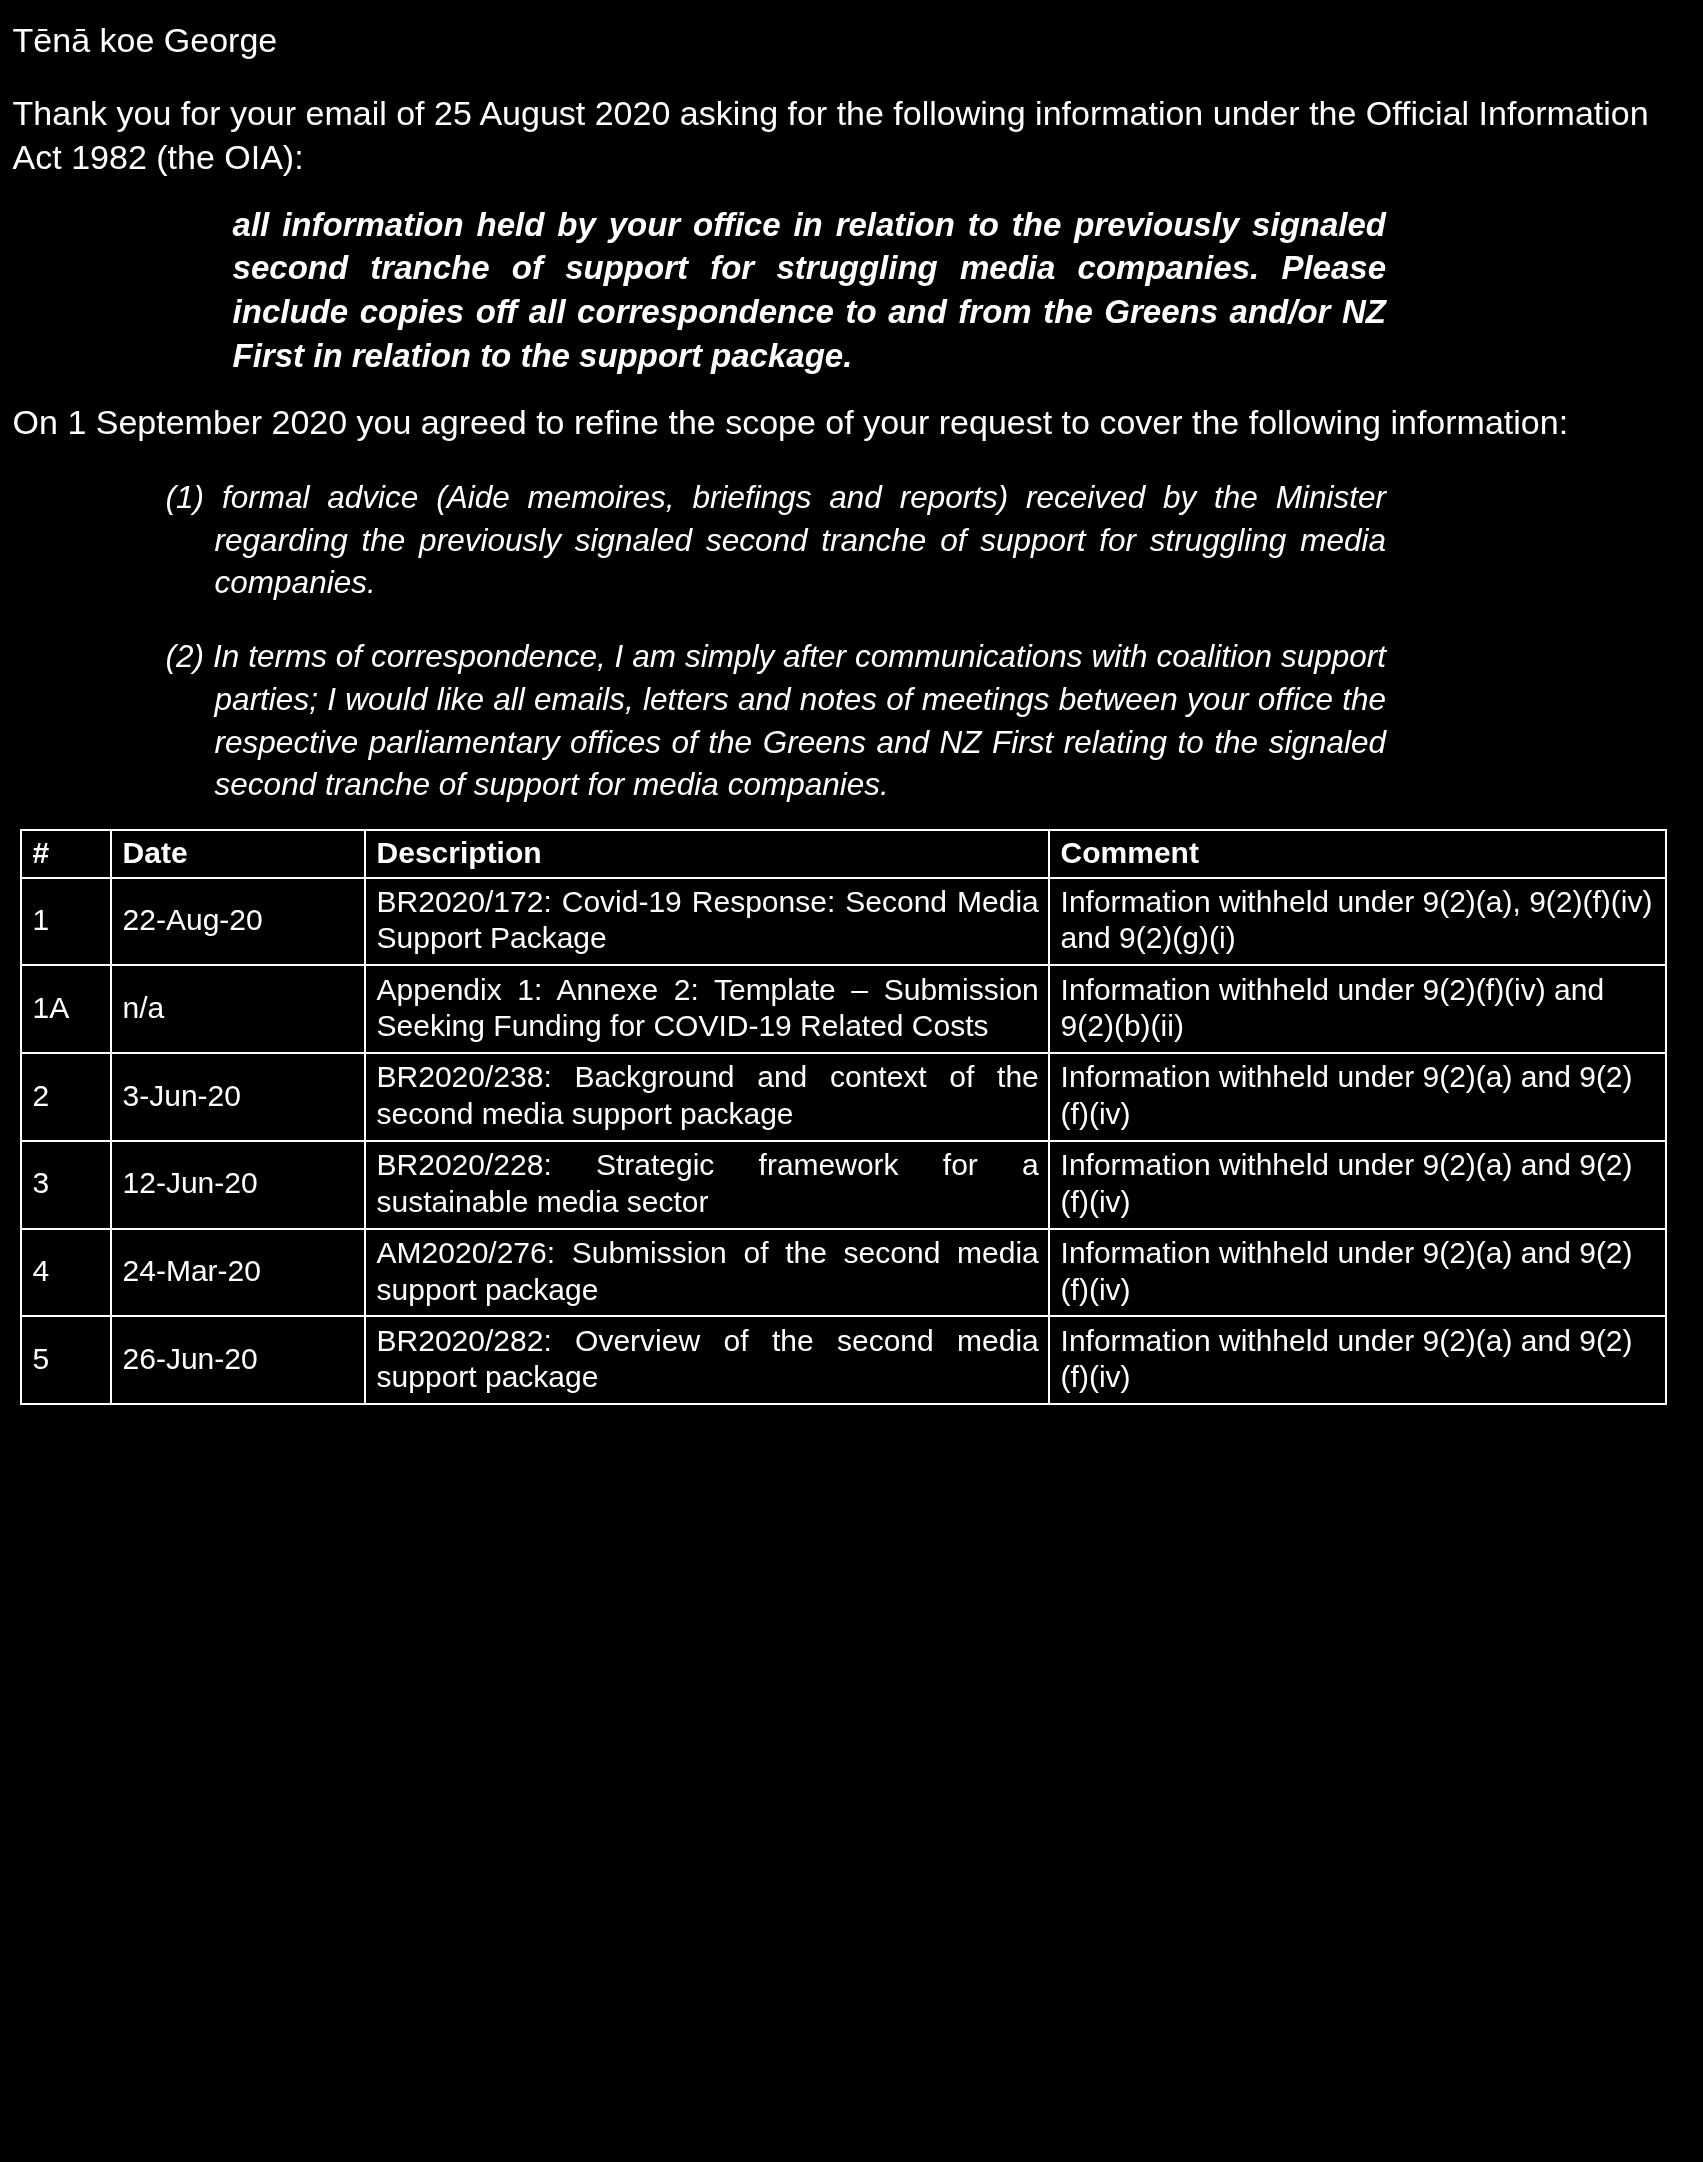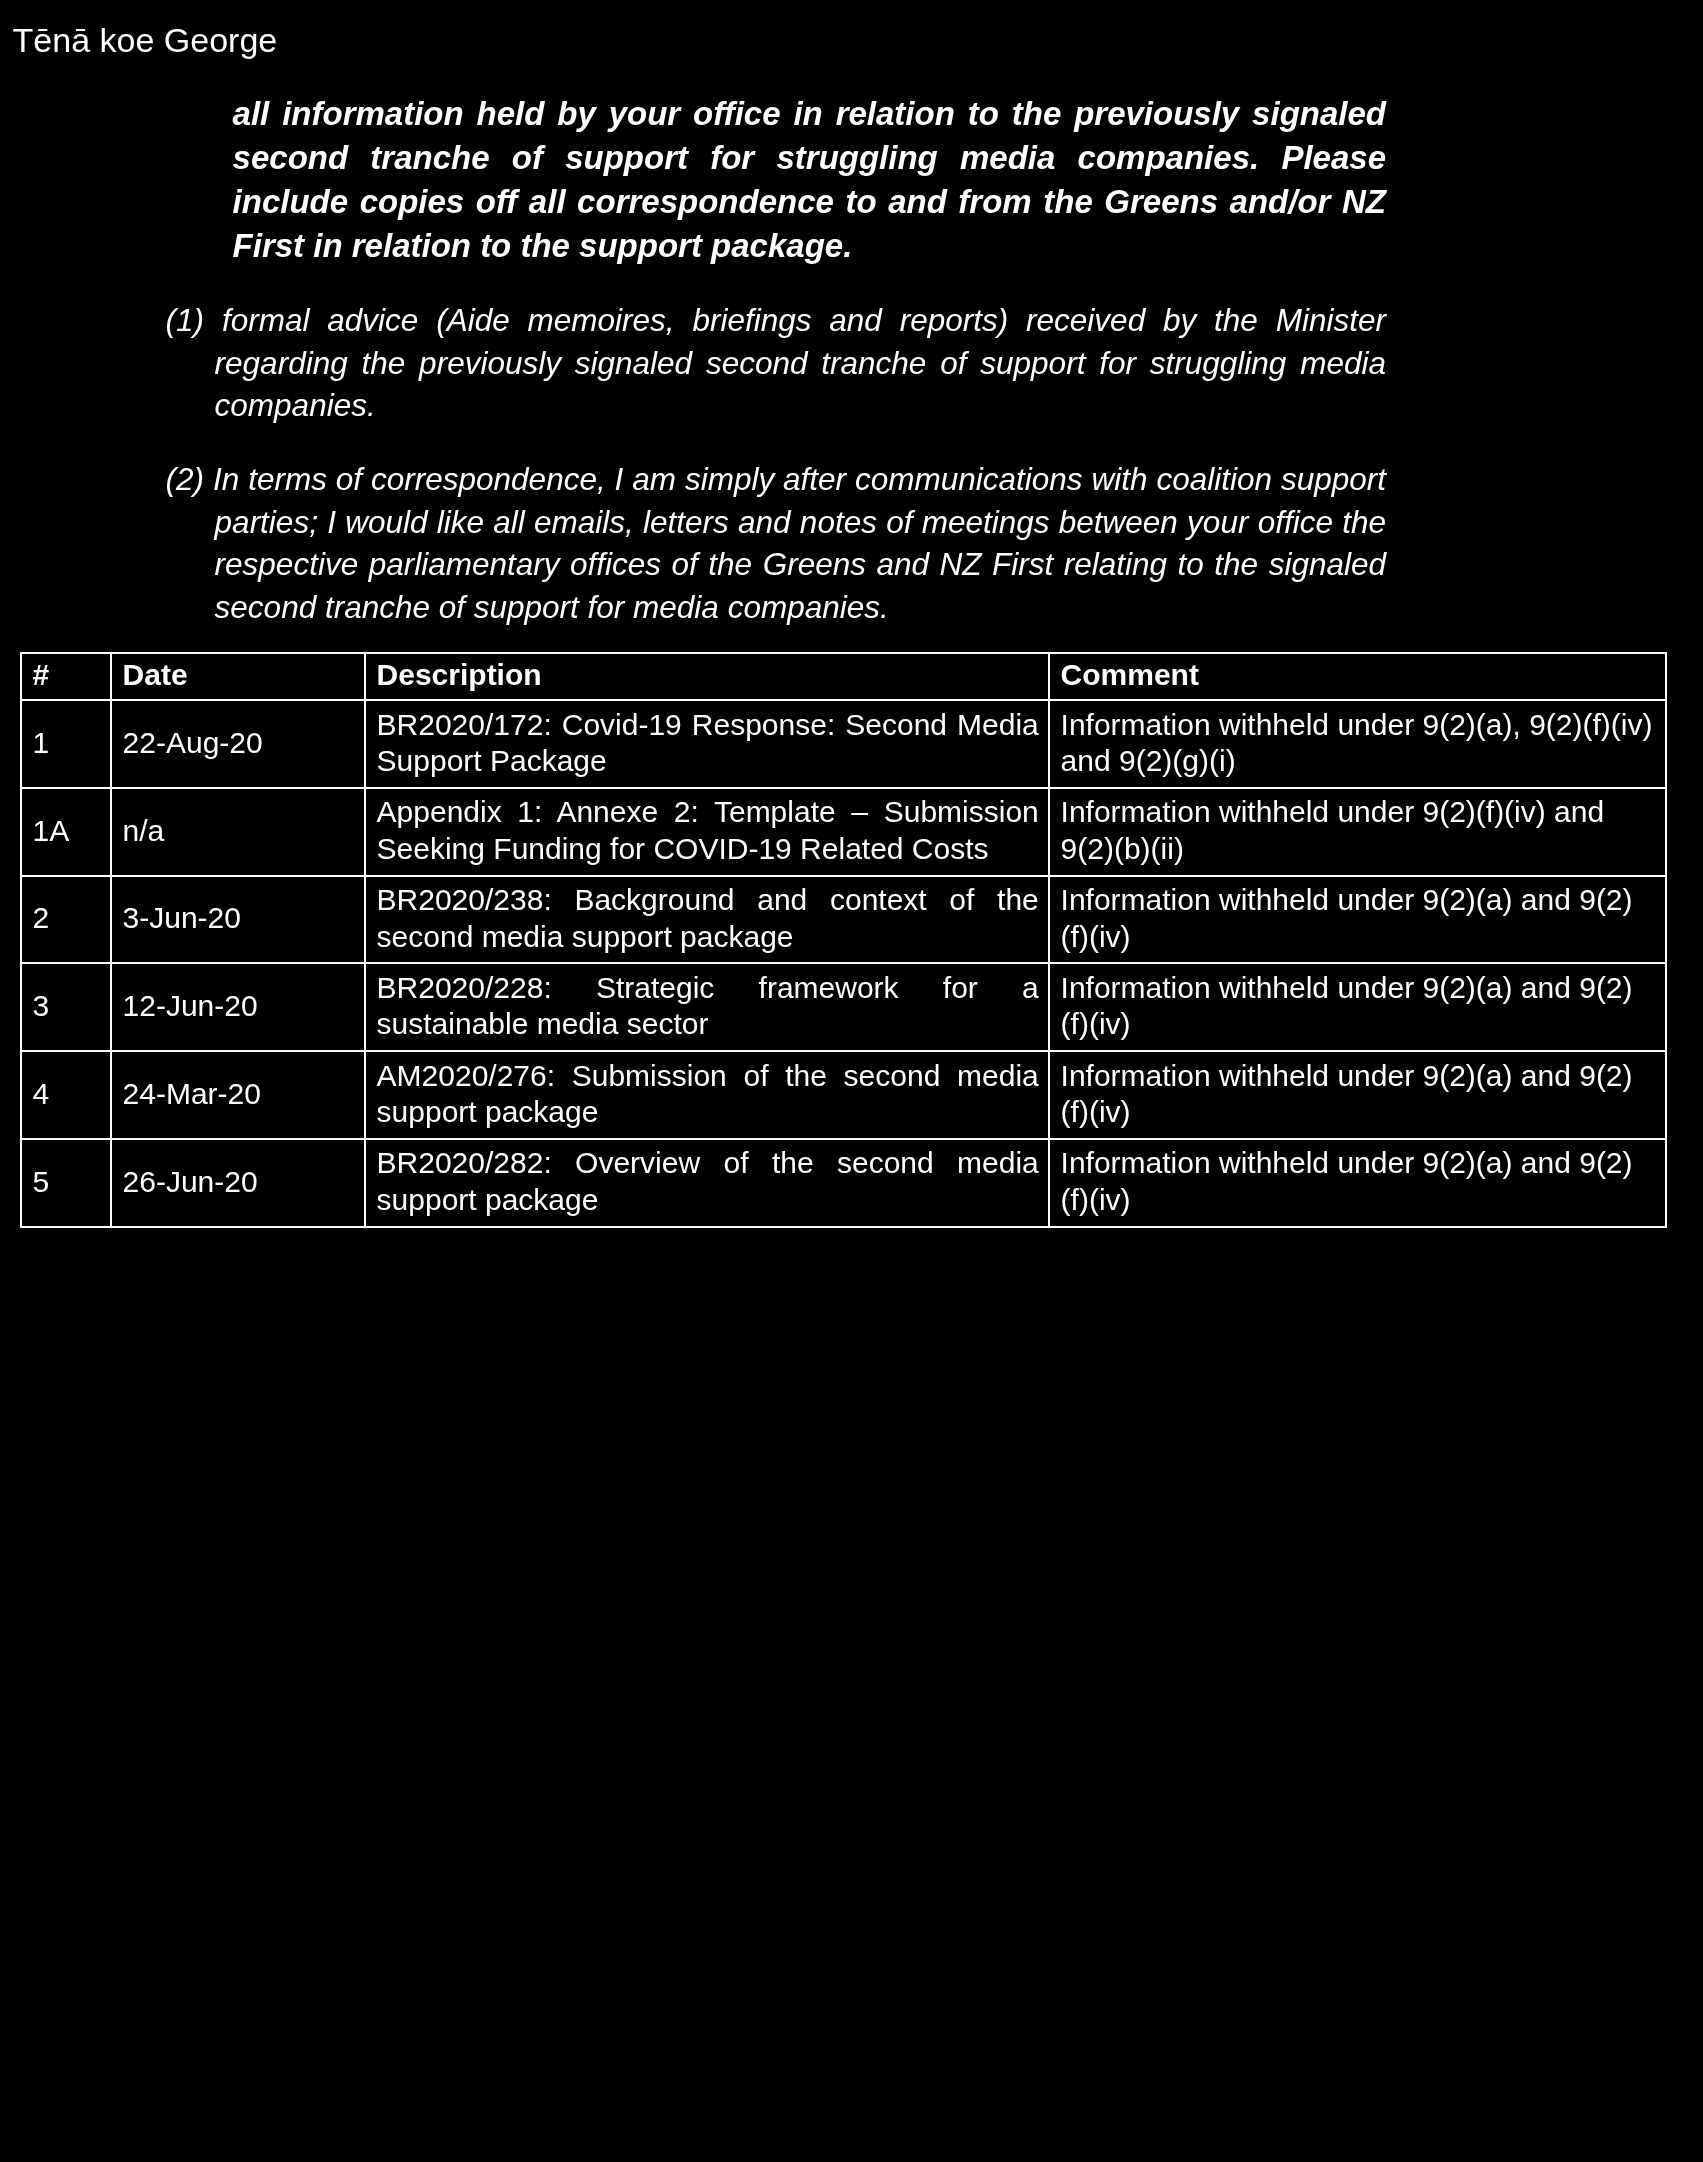--- a/index.html
+++ b/index.html
@@ -101,23 +101,25 @@
     text-align: left;
   }
 </style>
 </head>
 <body>
 
 <div class="page">
 
   <p class="greeting">Tēnā koe George</p>
 
+  <p class="para nojust">Thank you for your email of 25 August 2020 asking for the following information under the Official Information Act 1982 (the OIA):</p>
 
   <p class="quote">all information held by your office in relation to the previously signaled second tranche of support for struggling media companies. Please include copies off all correspondence to and from the Greens and/or NZ First in relation to the support package.</p>
 
+  <p class="para">On 1 September 2020 you agreed to refine the scope of your request to cover the following information:</p>
 
   <div class="scope-list">
     <p class="scope-item">(1) formal advice (Aide memoires, briefings and reports) received by the Minister regarding the previously signaled second tranche of support for struggling media companies.</p>
     <p class="scope-item">(2) In terms of correspondence, I am simply after communications with coalition support parties; I would like all emails, letters and notes of meetings between your office the respective parliamentary offices of the Greens and NZ First relating to the signaled second tranche of support for media companies.</p>
   </div>
 
 
   <table class="docs">
     <colgroup>
       <col class="c-num">

